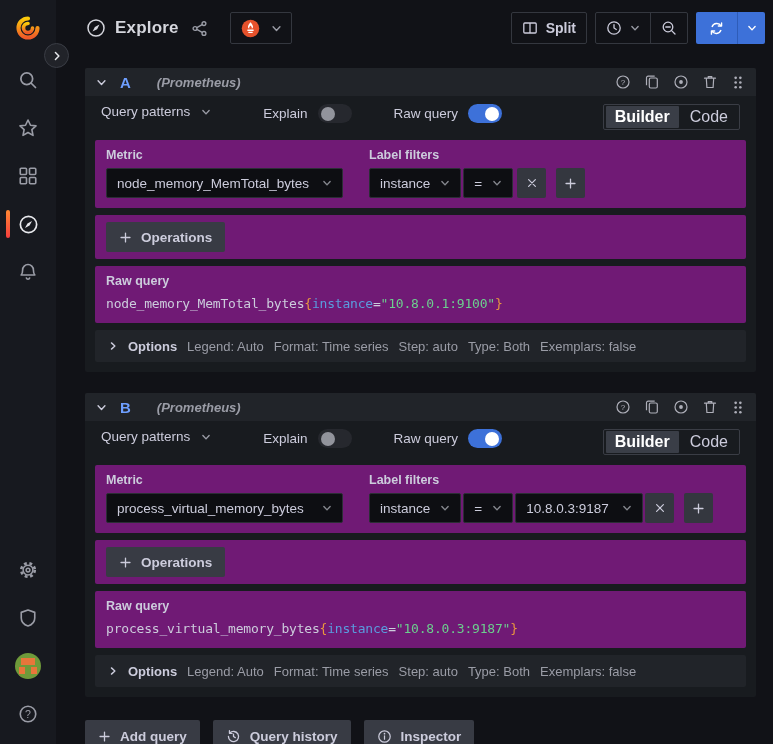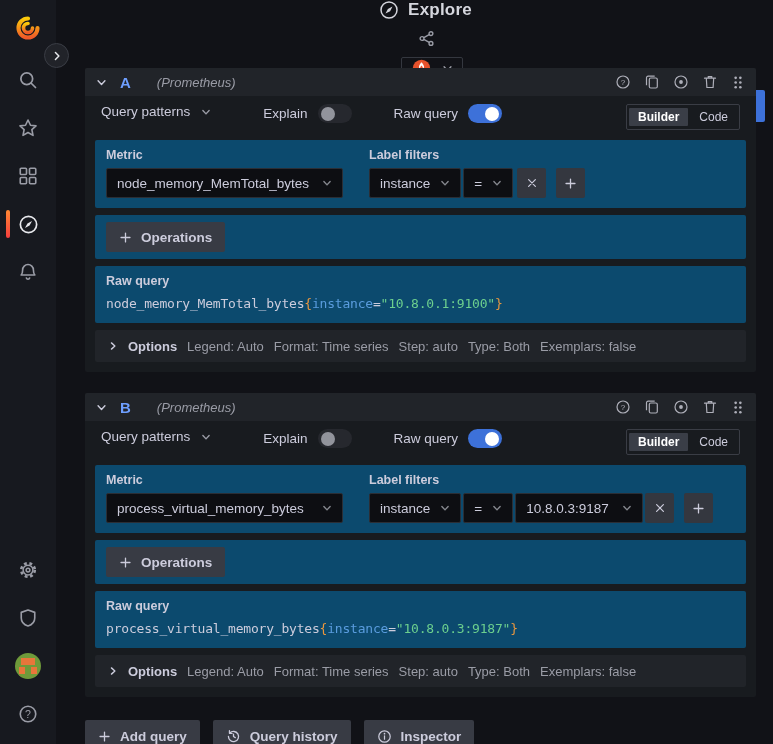--- a/index.html
+++ b/index.html
@@ -40,21 +40,21 @@
 
   .expand-btn {
     position:absolute; left:44px; top:43px; width:25px; height:25px; border-radius:50%;
     background:#212329; border:1px solid #3a3d45; color:#e7e8ec;
     display:flex; align-items:center; justify-content:center; cursor:pointer; z-index:5;
   }
 
   
   .main { flex:1; display:flex; flex-direction:column; }
 
-  .topbar { height:56px; display:flex; align-items:center; padding:0 8px 0 30px; gap:10px;flex-direction:column; }
+  .topbar { height:56px; display:flex; align-items:center; padding:0 8px 0 30px; gap:10px; }
   .explore-title { display:flex; align-items:center; gap:9px; color:#d5d6dd; }
   .explore-title .t { font-size:17px; font-weight:600; letter-spacing:.2px; }
   .share-ic { color:#9a9ca6; margin-left:2px; cursor:pointer; }
   .ds-picker {
     margin-left:12px; height:32px; min-width:62px; padding:0 9px;
     border:1px solid #34373f; border-radius:2px;
     display:flex; align-items:center; gap:10px; cursor:pointer; background:#111217;
   }
   .topbar-right { margin-left:auto; display:flex; align-items:flex-start; gap:8px; }
   .btn-outline {
@@ -72,43 +72,43 @@
 
   .content { flex:1; padding:12px 17px 0 29px; overflow:hidden; }
 
   
   .qcard { background:#181b1f; margin-bottom:21px; border-radius:2px; }
   .qheader {
     height:28px; background:#212429; display:flex; align-items:center; padding:0 11px; border-radius:2px 2px 0 0;
   }
   .qheader .caret { color:#ccccdc; cursor:pointer; display:flex; }
   .refid { color:#6e9fff; font-weight:700; font-size:15px; margin-left:13px; cursor:pointer; }
-  .dsname { font-style:italic; color:#9a9ca6; font-size:13px; margin-left:26px; }
+  .dsname { font-style:italic; color:#9a9ca6; font-size:13px; margin-left:26px;font-weight:bold; }
   .qh-icons { margin-left:auto; display:flex; align-items:center; gap:13px; color:#aeafb9; }
   .qh-icons > span { display:flex; cursor:pointer; }
 
   .qbody { padding:5px 10px 10px; }
 
   .toolbar { height:30px; display:flex; align-items:flex-start; padding:0 6px; margin:3px 0 6px; }
   .qp-dd { display:flex; align-items:center; gap:11px; color:#ccccdc; font-size:13.5px; cursor:pointer; }
   .toggle-wrap { display:flex; align-items:center; gap:10px; }
   .tlabel { font-size:13.5px; color:#ccccdc; }
   .switch { width:34px; height:19px; border-radius:10px; position:relative; cursor:pointer; }
   .switch.off { background:#26282e; }
   .switch.off::after { content:""; position:absolute; left:3px; top:2.5px; width:14px; height:14px; border-radius:50%; background:#92949c; }
   .switch.on { background:#3d71d9; }
   .switch.on::after { content:""; position:absolute; right:3px; top:2.5px; width:14px; height:14px; border-radius:50%; background:#ffffff; }
   .mode-group {
     margin-left:auto; height:26px; border:1px solid #3a3d45; border-radius:2px;
     display:flex; align-items:center; padding:2px; gap:2px;
   }
-  .mode-chip { padding:2px 9px; font-size:12px; cursor:pointer; border-radius:1px; color:#ccccdc; }
+  .mode-chip { padding:2px 9px; font-size:16px; cursor:pointer; border-radius:1px; color:#ccccdc; }
   .mode-chip.selected { background:#3a3e47; color:#ffffff; font-weight:700; }
 
-  .panel { background:#0c4a6e; border-radius:2px; margin-bottom:7px; }
+  .panel { background:#701a75; border-radius:2px; margin-bottom:7px; }
   .panel.fields { padding:8px 11px 10px; display:flex; gap:26px; }
   .fgroup { display:flex; flex-direction:column; }
   .flabel { font-size:12.5px; font-weight:600; color:#ccccdc; margin-bottom:6px; }
   .frow { display:flex; align-items:center; }
   .select {
     height:30px; background:#0d0e12; border:1px solid #2b2e35; border-radius:2px;
     display:flex; align-items:center; gap:10px; padding:0 10px; cursor:pointer;
     color:#ccccdc; font-size:13.5px; white-space:nowrap;
   }
   .sq-btn {

